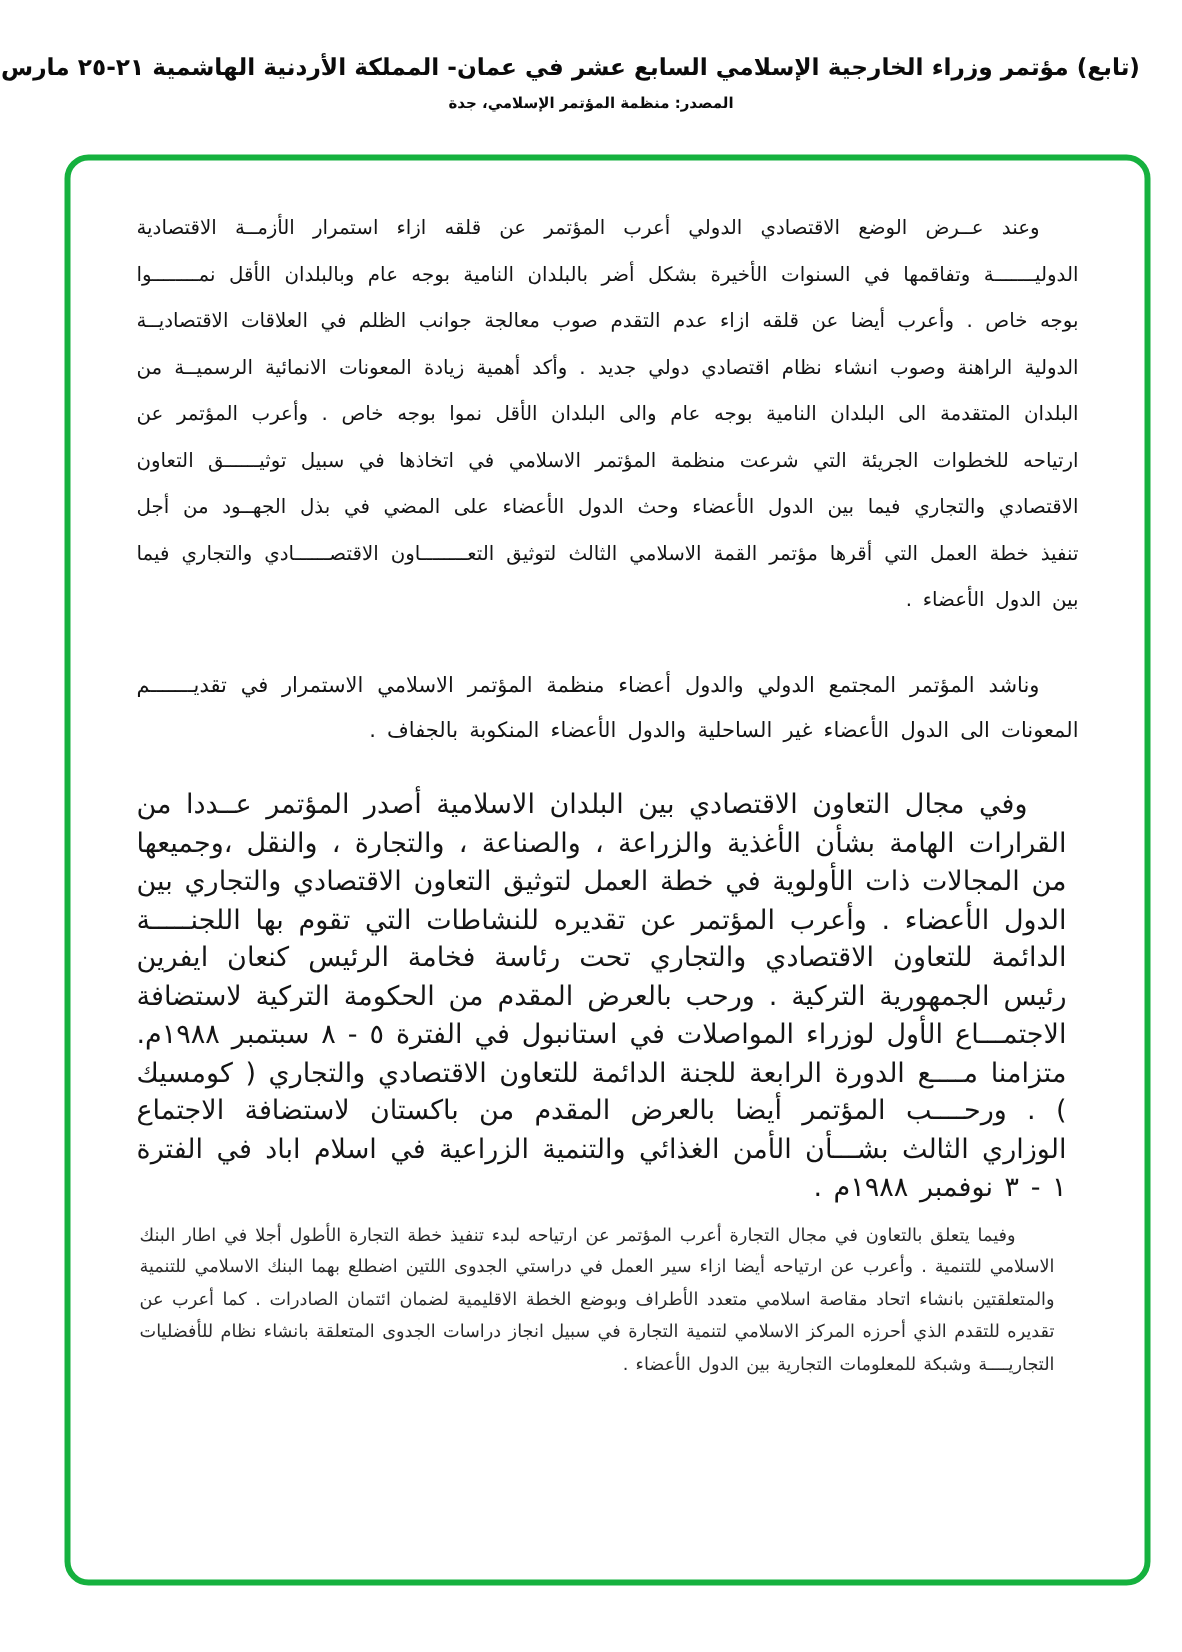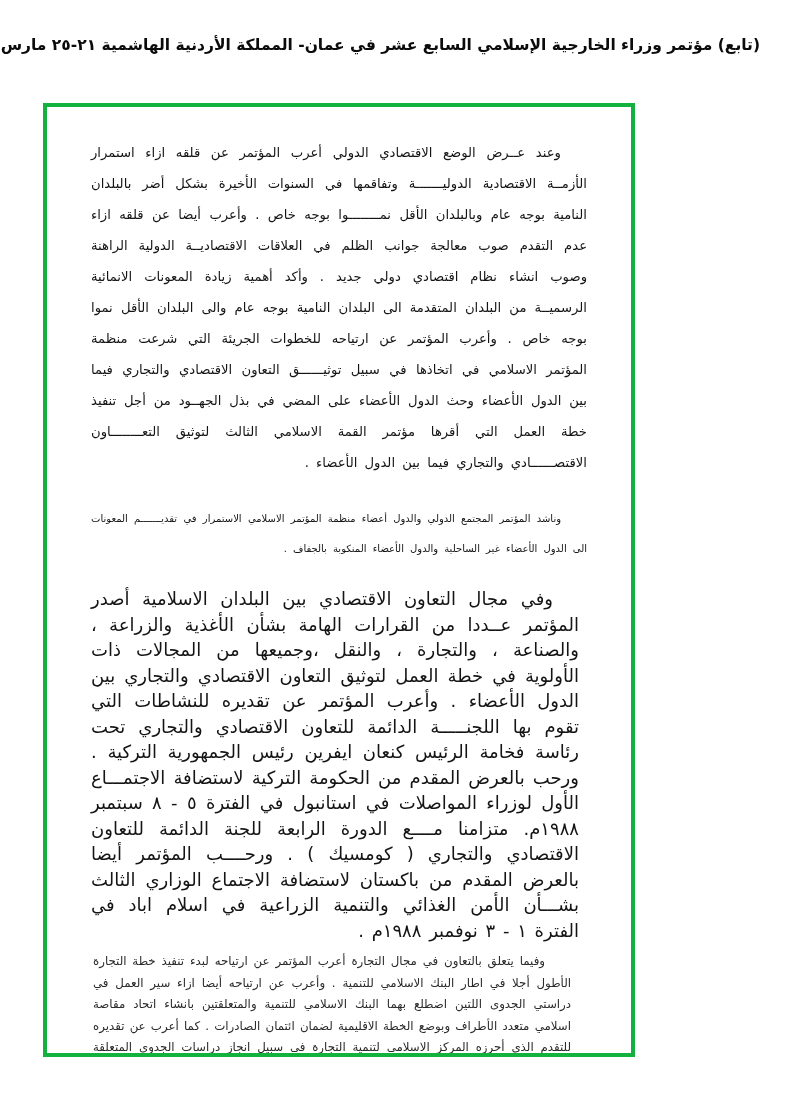--- a/index.html
+++ b/index.html
@@ -46,24 +46,24 @@
     font-size: 10px;
     color: #0b0b0b;
     direction: rtl;
   }
 
   
   .frame {
     position: absolute;
     top: 103px;
     left: 43px;
-    width: 592px;
+    width: 724px;
     height: 954px;
     border: 4px solid #15b13e;
-    border-radius: 0;
+    border-radius: 16px;
     box-sizing: border-box;
     background: #ffffff;
   }
 
   .frame-inner {
     position: absolute;
     top: 0; left: 0; right: 0; bottom: 0;
     padding: 30px 38px 18px 38px;
     box-sizing: border-box;
     overflow: hidden;
@@ -87,21 +87,21 @@
     line-height: 31px;
     letter-spacing: 0.4px;
     word-spacing: 3px;
     padding: 0 6px;
   }
   .b1 p { text-align: justify; text-align-last: right; }
 
   
   .b2 {
     margin-top: 26px;
-    font-size: 10px;
+    font-size: 14px;
     line-height: 30px;
     letter-spacing: 0.3px;
     word-spacing: 3px;
     padding: 0 6px;
   }
   .b2 p { text-align: justify; text-align-last: right; }
 
   
   .b3 {
     margin-top: 22px;
@@ -141,20 +141,21 @@
     direction: rtl;
   }
 </style>
 </head>
 <body>
 
 <div class="page">
 
   <div class="header">
     <div class="header-title">(تابع) مؤتمر وزراء الخارجية الإسلامي السابع عشر في عمان- المملكة الأردنية الهاشمية ٢١-٢٥ مارس ١٩٨٨- البيان الختامي</div>
+    <div class="header-source">المصدر: منظمة المؤتمر الإسلامي، جدة</div>
   </div>
 
   <div class="frame">
     <div class="frame-inner">
 
       <div class="block b1">
         <p class="indent">وعند عــرض الوضع الاقتصادي الدولي أعرب المؤتمر عن قلقه ازاء استمرار الأزمــة الاقتصادية الدوليـــــــة وتفاقمها في السنوات الأخيرة بشكل أضر بالبلدان النامية بوجه عام وبالبلدان الأقل نمــــــــوا بوجه خاص . وأعرب أيضا عن قلقه ازاء عدم التقدم صوب معالجة جوانب الظلم في العلاقات الاقتصاديــة الدولية الراهنة وصوب انشاء نظام اقتصادي دولي جديد . وأكد أهمية زيادة المعونات الانمائية الرسميــة من البلدان المتقدمة الى البلدان النامية بوجه عام والى البلدان الأقل نموا بوجه خاص . وأعرب المؤتمر عن ارتياحه للخطوات الجريئة التي شرعت منظمة المؤتمر الاسلامي في اتخاذها في سبيل توثيــــــق التعاون الاقتصادي والتجاري فيما بين الدول الأعضاء وحث الدول الأعضاء على المضي في بذل الجهــود من أجل تنفيذ خطة العمل التي أقرها مؤتمر القمة الاسلامي الثالث لتوثيق التعــــــــاون الاقتصــــــادي والتجاري فيما بين الدول الأعضاء .</p>
       </div>
 
       <div class="block b2">

